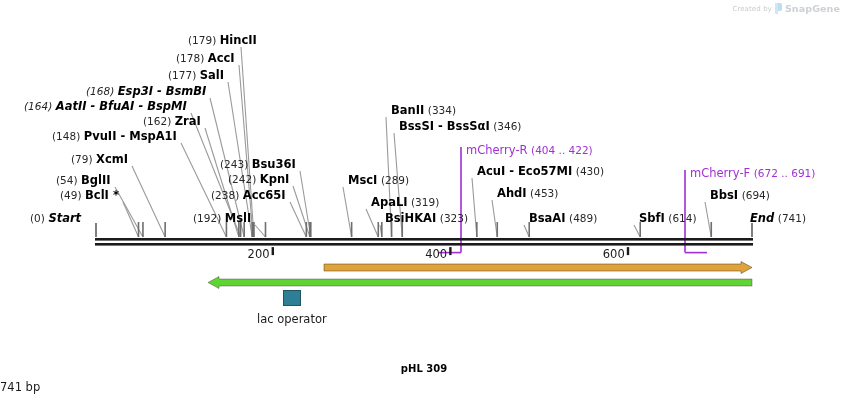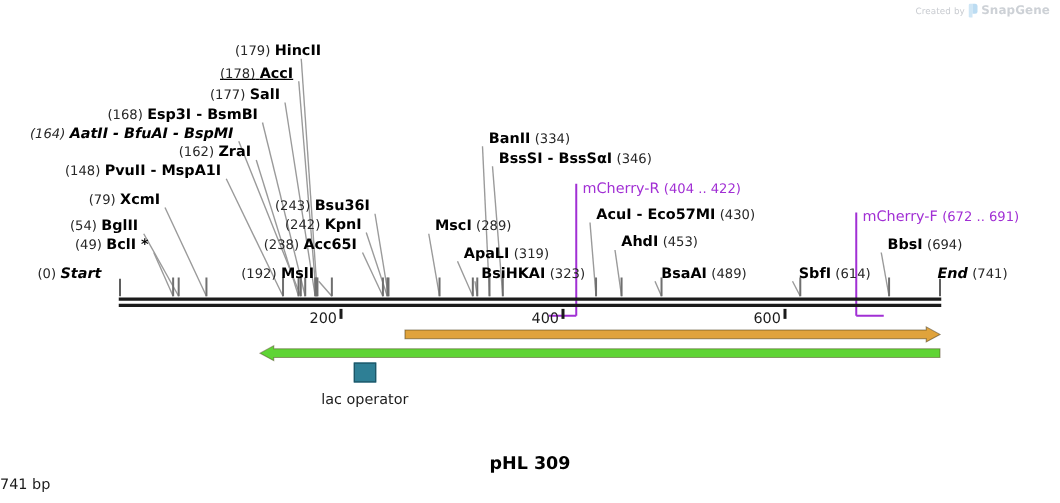--- a/index.html
+++ b/index.html
@@ -29,21 +29,21 @@
   .lbl.primer .nm{color:#a12fd4;font-weight:normal;font-size:11.5px;text-align:right;}
   .lbl.primer .pos{color:#a12fd4;font-size:10.5px;}
 
   
   .leaders{position:absolute;left:0;top:0;}
   .rlab{position:absolute;font-size:11.5px;color:#1b1b1b;white-space:nowrap;}
   .lacop{position:absolute;background:#2e7f95;border:1px solid #1d5566;box-sizing:border-box;}
   .lacop-lab{position:absolute;font-size:11.5px;color:#1b1b1b;white-space:nowrap;}
 
   
-  .title{position:absolute;width:100%;text-align:center;font-weight:bold;font-size:14px;color:#000;}
+  .title{position:absolute;width:100%;text-align:center;font-weight:bold;font-size:10px;color:#000;}
   .subtitle{position:absolute;width:100%;text-align:left;font-size:11.5px;color:#1b1b1b;}
 </style>
 </head>
 <body>
 
 <div id="map">
 
   <div class="wm">
     <span class="wm-created">Created by</span>
     <span class="wm-logo">
@@ -124,23 +124,23 @@
         <rect x="626.7935222672064" y="247.1" width="2.4" height="8" fill="#1b1b1b"></rect>
       </g>
     <g id="backbone-group">
       <rect x="95" y="238" width="658" height="2.6" fill="#1b1b1b"></rect>
       <rect x="95" y="243" width="658" height="2.6" fill="#1b1b1b"></rect>
     </g>
   </svg>
 
   <div id="label-layer">
       <div class="lbl" style="left: 168px; top: 35px; margin-left: 20px;"><span class="pos">(179)</span> <span class="nm">HincII</span></div>
-      <div class="lbl" style="left: 176px; top: 53px; text-decoration: underline;"><span class="pos">(178)</span> <span class="nm">AccI</span></div>
+      <div class="lbl" style="left: 176px; top: 53px;"><span class="pos">(178)</span> <span class="nm">AccI</span></div>
       <div class="lbl" style="left: 168px; top: 70px;"><span class="pos">(177)</span> <span class="nm">SalI</span></div>
-      <div class="lbl" style="left: 86px; top: 86px;"><span class="pos">(168)</span> <span class="nm">Esp3I</span><span class="sep"> - </span><span class="nm">BsmBI</span></div>
+      <div class="lbl" style="left: 86px; top: 86px; font-style: italic;"><span class="pos">(168)</span> <span class="nm">Esp3I</span><span class="sep"> - </span><span class="nm">BsmBI</span></div>
       <div class="lbl" style="left: 24px; top: 101px; font-style: italic;"><span class="pos">(164)</span> <span class="nm">AatII</span><span class="sep"> - </span><span class="nm">BfuAI</span><span class="sep"> - </span><span class="nm">BspMI</span></div>
       <div class="lbl" style="left: 143px; top: 116px;"><span class="pos">(162)</span> <span class="nm">ZraI</span></div>
       <div class="lbl" style="left: 52px; top: 131px;"><span class="pos">(148)</span> <span class="nm">PvuII</span><span class="sep"> - </span><span class="nm">MspA1I</span></div>
       <div class="lbl" style="left: 71px; top: 154px;"><span class="pos">(79)</span> <span class="nm">XcmI</span></div>
       <div class="lbl" style="left: 56px; top: 175px;"><span class="pos">(54)</span> <span class="nm">BglII</span></div>
       <div class="lbl" style="left: 60px; top: 190px;"><span class="pos">(49)</span> <span class="nm">BclI</span><span class="star"> *</span></div>
       <div class="lbl italic" style="left: 30px; top: 213px;"><span class="pos">(0)</span> <span class="nm">Start</span></div>
       <div class="lbl" style="left: 220px; top: 159px;"><span class="pos">(243)</span> <span class="nm">Bsu36I</span></div>
       <div class="lbl" style="left: 228px; top: 174px;"><span class="pos">(242)</span> <span class="nm">KpnI</span></div>
       <div class="lbl" style="left: 211px; top: 190px; text-align: right;"><span class="pos">(238)</span> <span class="nm">Acc65I</span></div>

